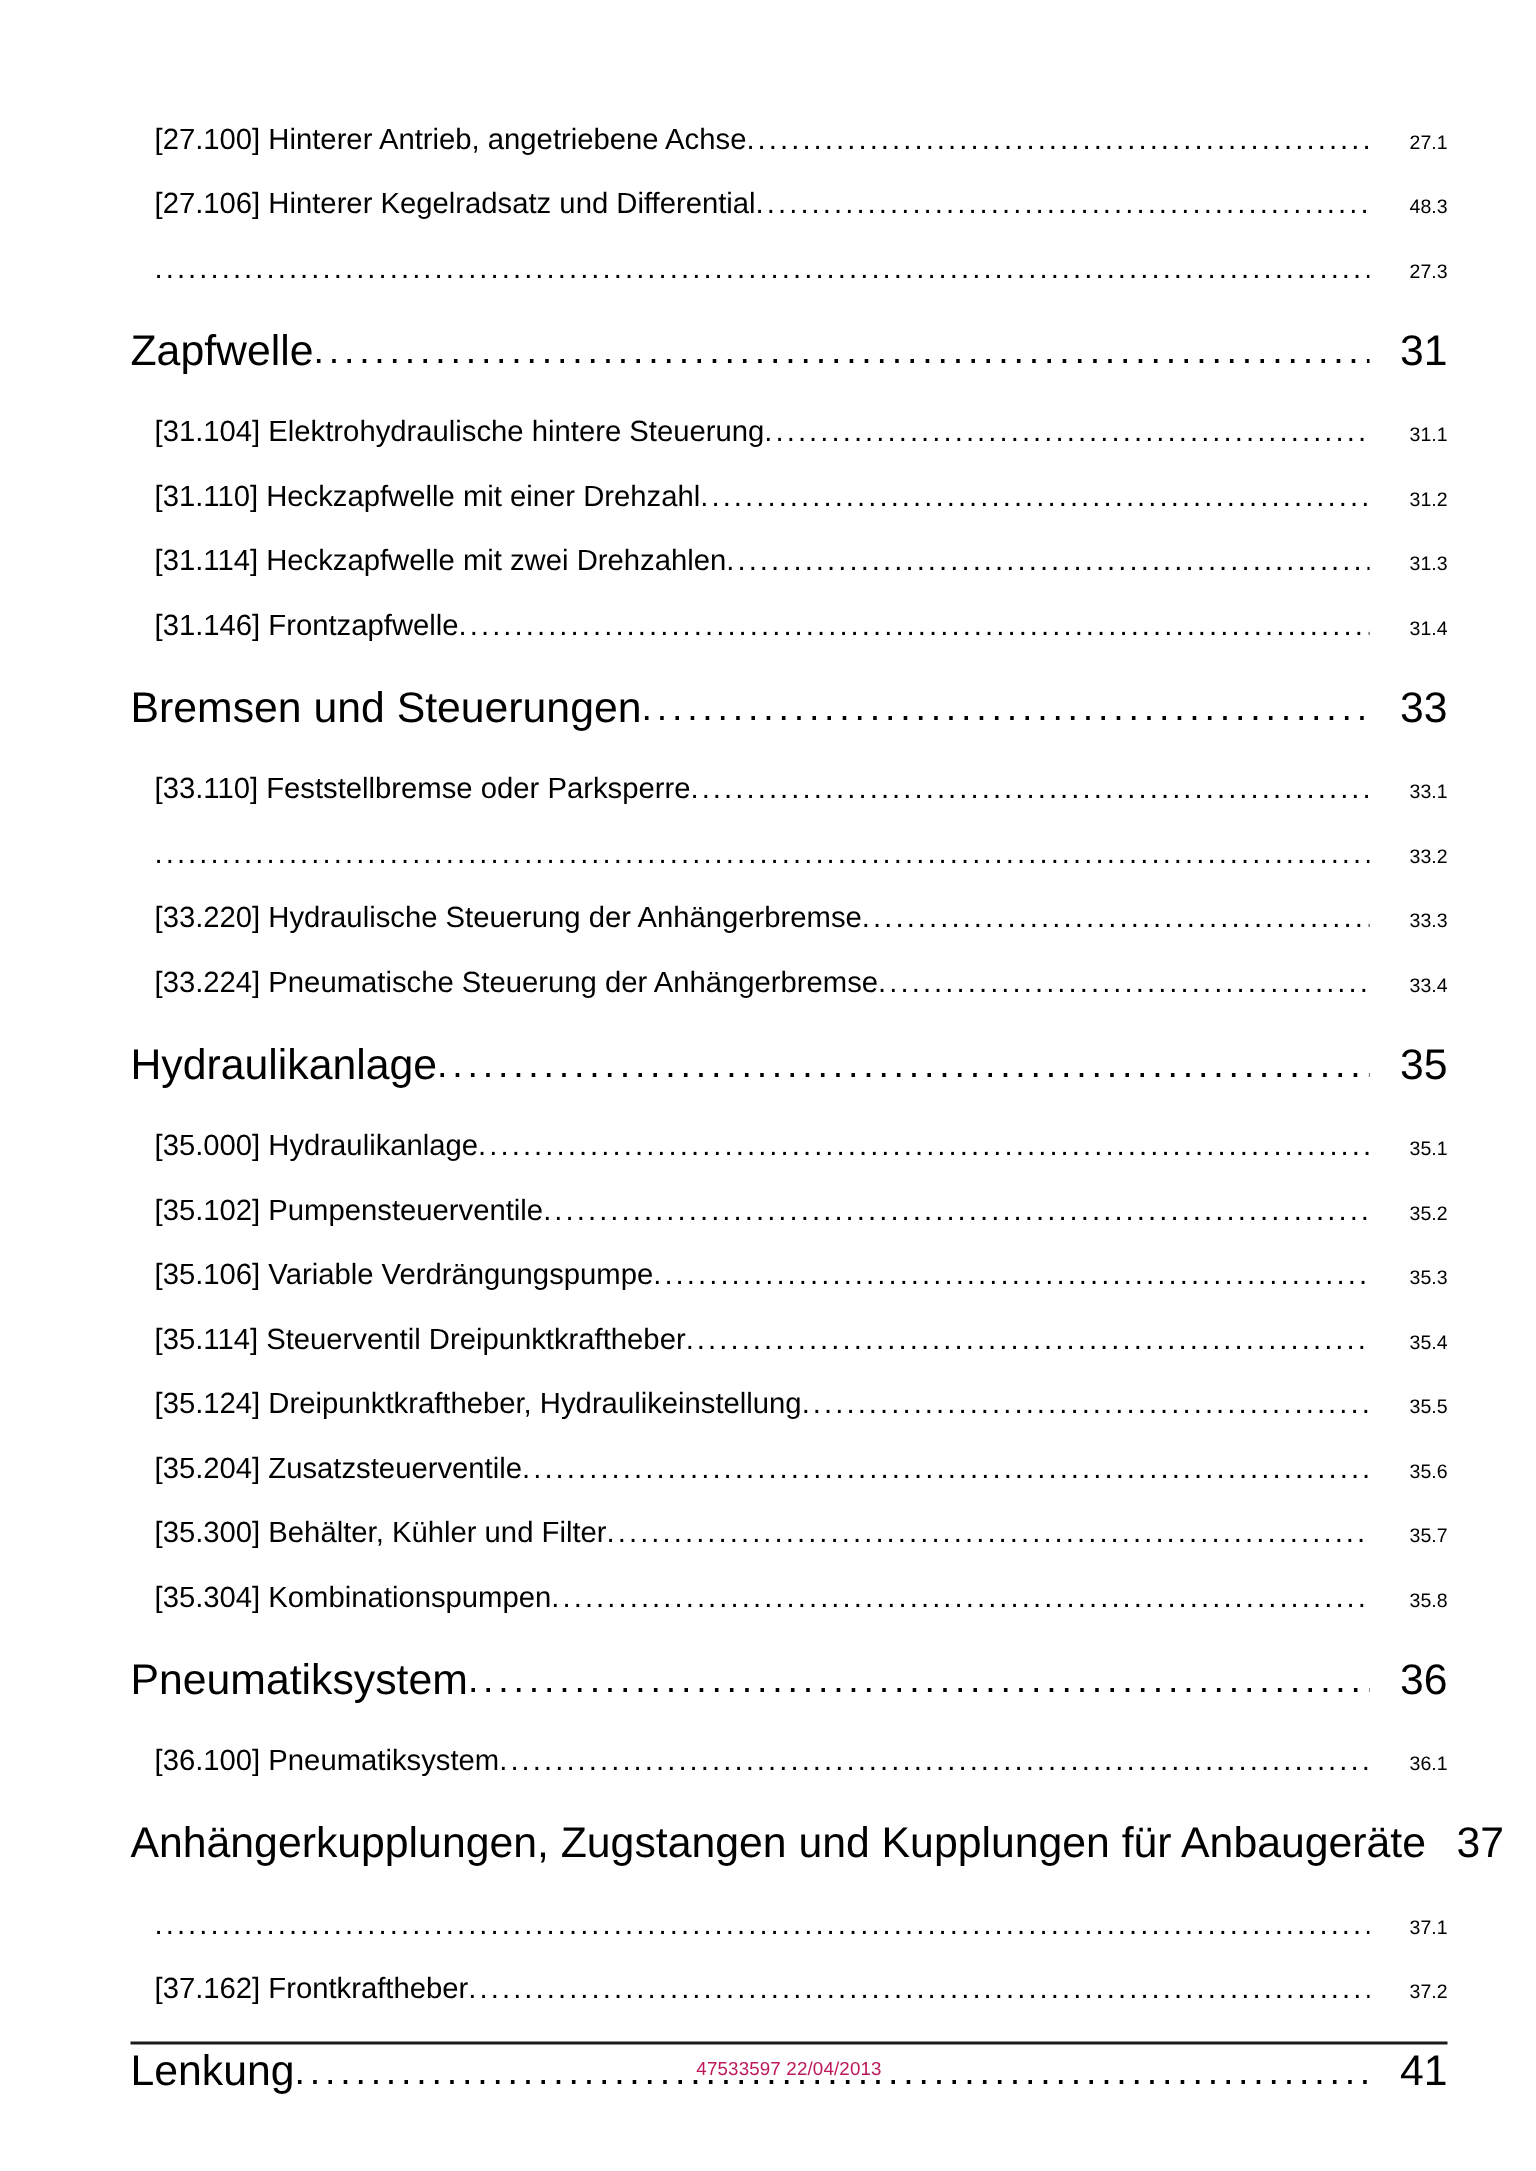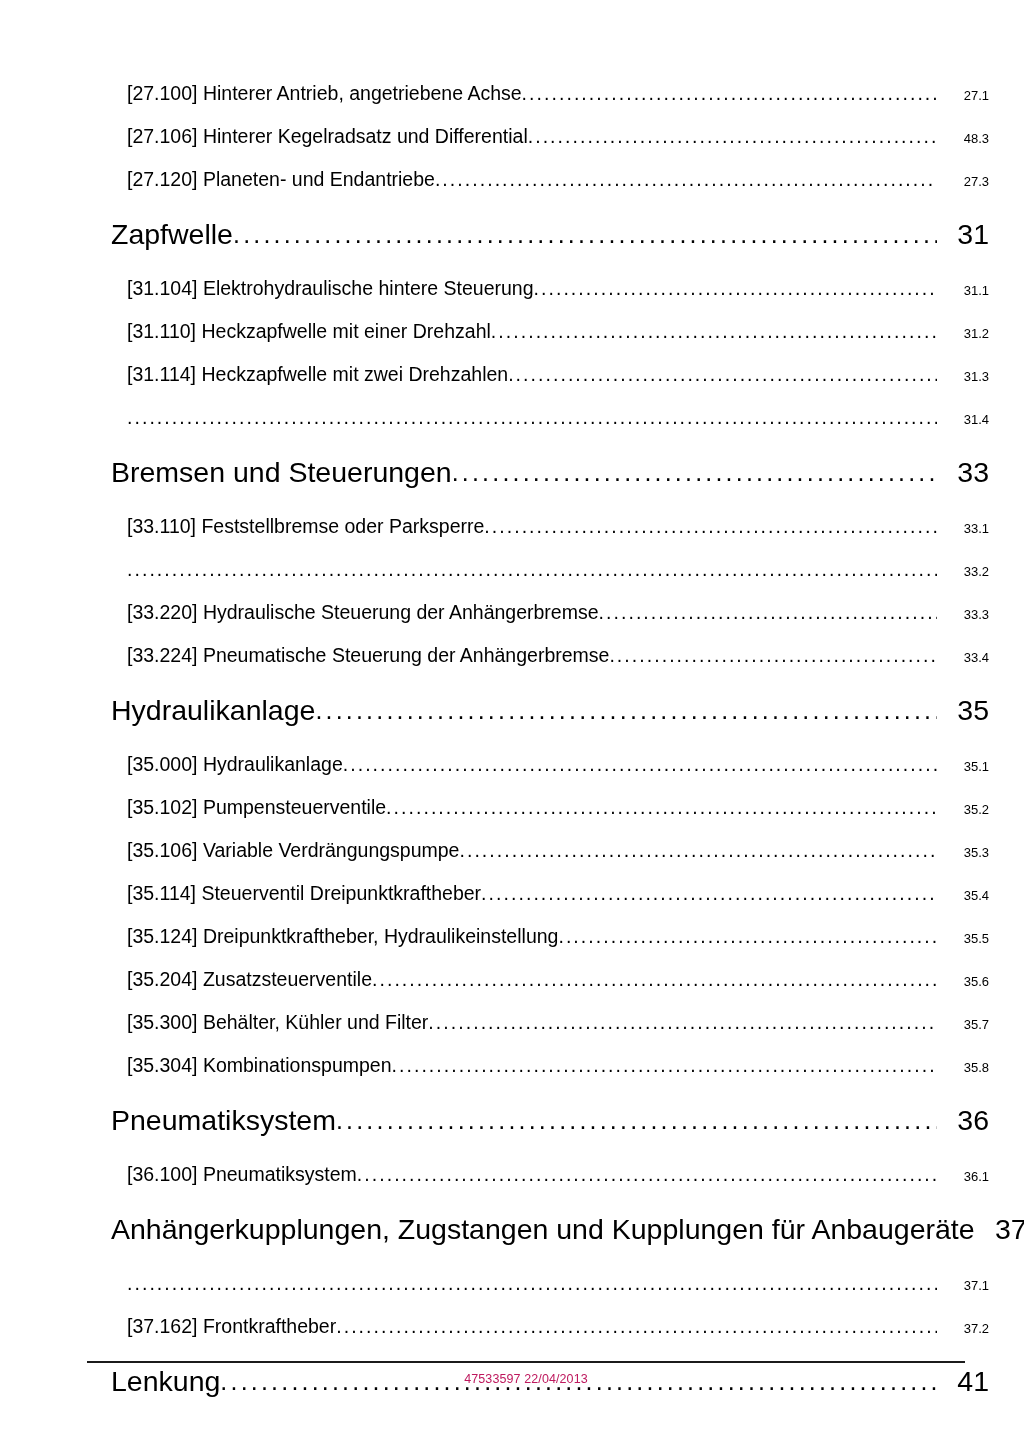--- a/index.html
+++ b/index.html
@@ -24,21 +24,20 @@
     width: 1024px;
     height: 1447px;
     box-sizing: border-box;
   }
 
   .toc {
     position: absolute;
     left: 87px;
     top: 72px;
     width: 878px;   
-    margin-left: 24px;
   }
 
   
   .row {
     display: flex;
     align-items: baseline;
     width: 100%;
     box-sizing: border-box;
   }
 
@@ -134,21 +133,20 @@
         <span class="label">[27.100] Hinterer Antrieb, angetriebene Achse</span>
         <span class="leader" aria-hidden="true"> ...........................................................................................................................................</span>
         <span class="pageno">27.1</span>
       </div>
       <div class="row entry">
         <span class="label">[27.106] Hinterer Kegelradsatz und Differential</span>
         <span class="leader" aria-hidden="true"> ...........................................................................................................................................</span>
         <span class="pageno">48.3</span>
       </div>
       <div class="row entry">
-        <span class="label">[27.120] Planeten- und Endantriebe</span>
         <span class="leader" aria-hidden="true"> ...........................................................................................................................................</span>
         <span class="pageno">27.3</span>
       </div>
       <div class="row section">
         <span class="label">Zapfwelle</span>
         <span class="leader" aria-hidden="true"> ...........................................................................................................................................</span>
         <span class="pageno">31</span>
       </div>
       <div class="row entry">
         <span class="label">[31.104] Elektrohydraulische hintere Steuerung</span>
@@ -159,20 +157,21 @@
         <span class="label">[31.110] Heckzapfwelle mit einer Drehzahl</span>
         <span class="leader" aria-hidden="true"> ...........................................................................................................................................</span>
         <span class="pageno">31.2</span>
       </div>
       <div class="row entry">
         <span class="label">[31.114] Heckzapfwelle mit zwei Drehzahlen</span>
         <span class="leader" aria-hidden="true"> ...........................................................................................................................................</span>
         <span class="pageno">31.3</span>
       </div>
       <div class="row entry">
+        <span class="label">[31.146] Frontzapfwelle</span>
         <span class="leader" aria-hidden="true"> ...........................................................................................................................................</span>
         <span class="pageno">31.4</span>
       </div>
       <div class="row section">
         <span class="label">Bremsen und Steuerungen</span>
         <span class="leader" aria-hidden="true"> ...........................................................................................................................................</span>
         <span class="pageno">33</span>
       </div>
       <div class="row entry">
         <span class="label">[33.110] Feststellbremse oder Parksperre</span>

